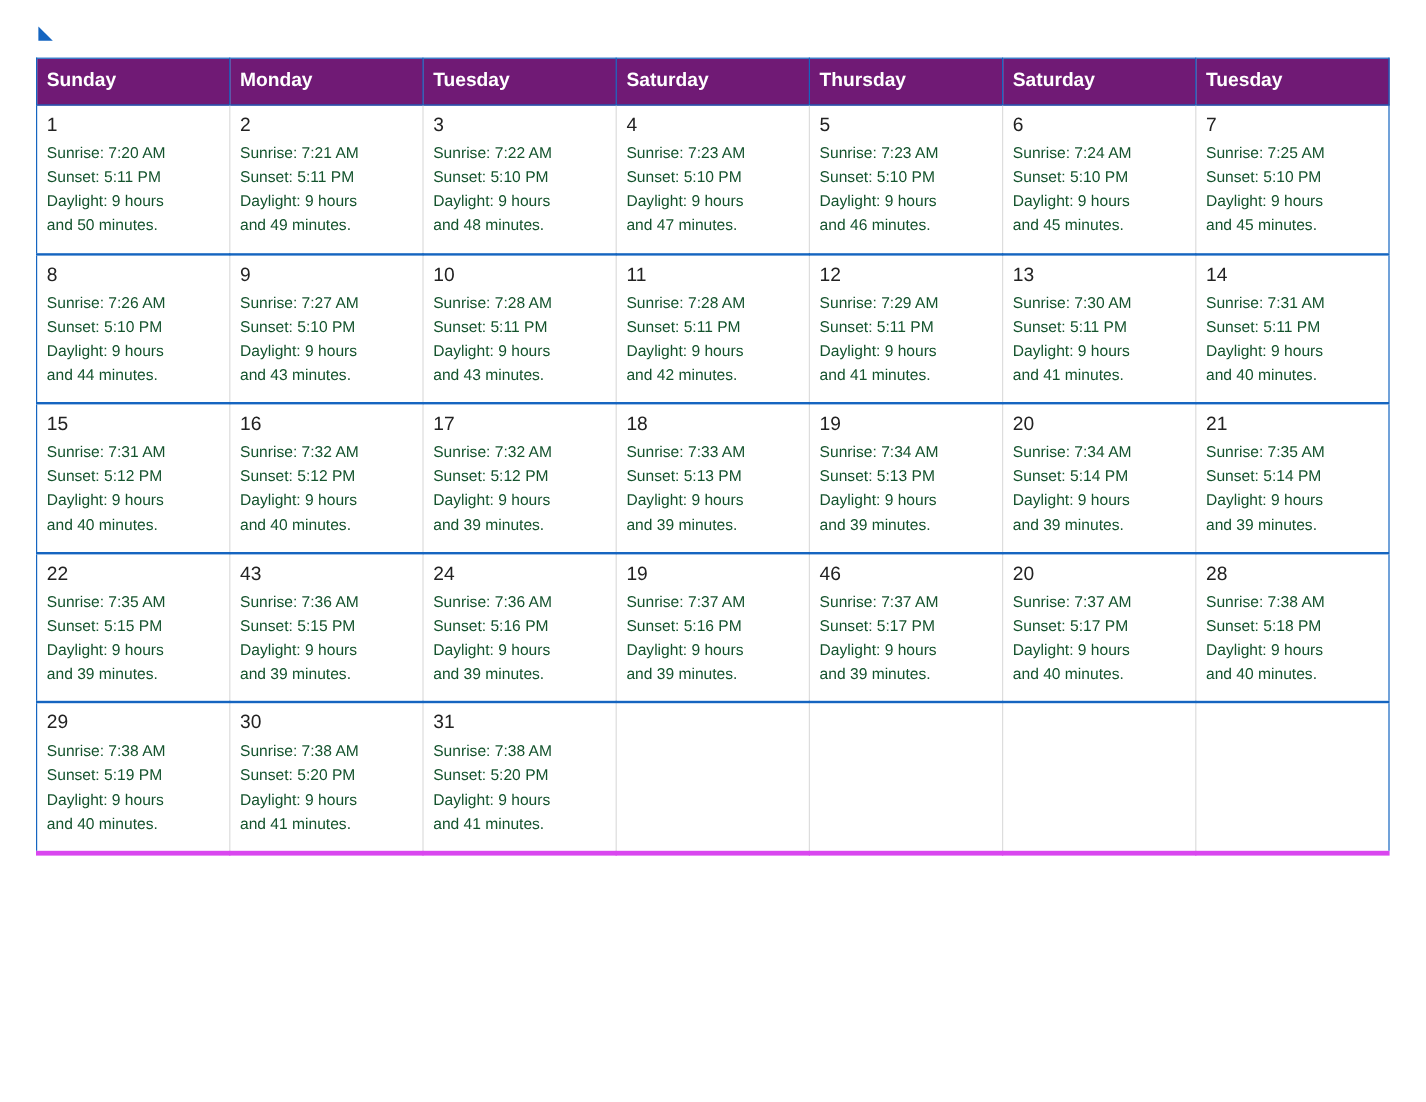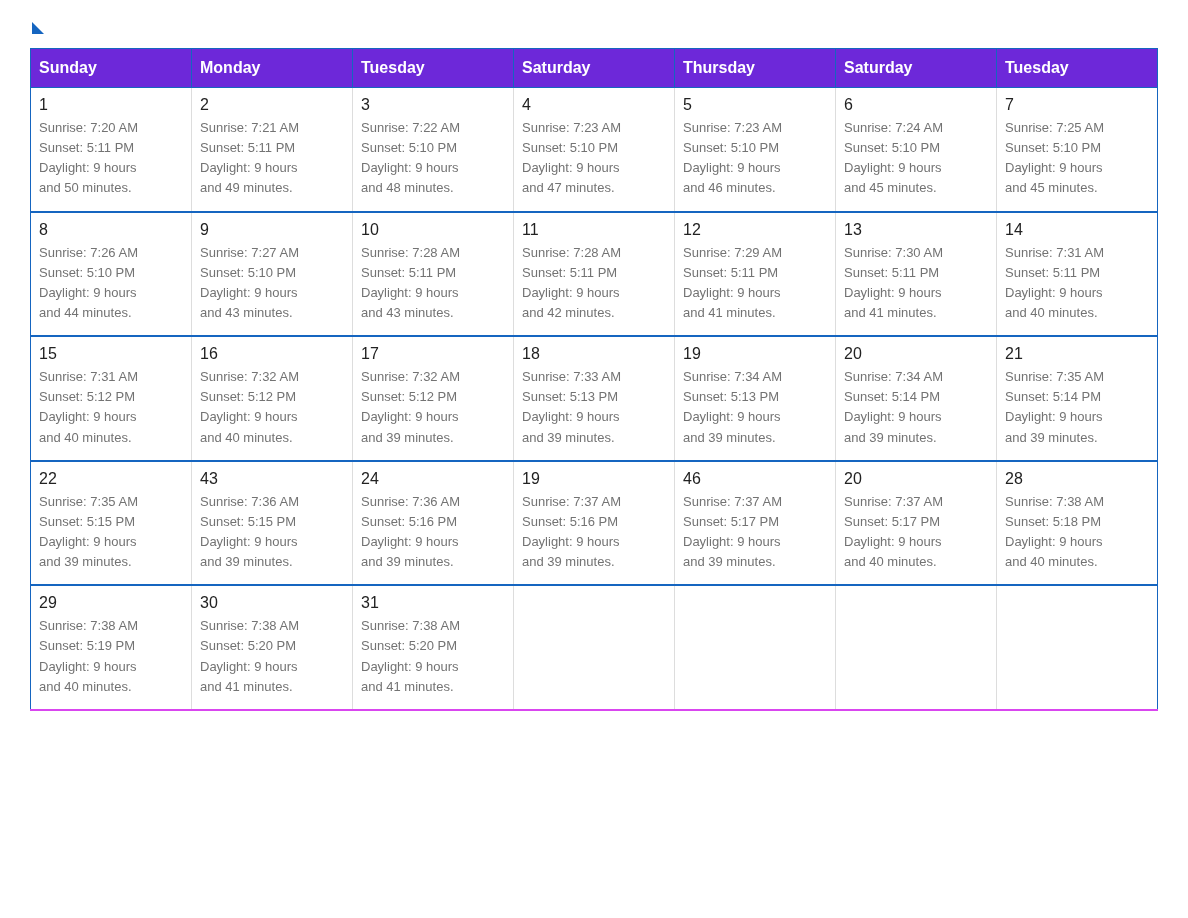--- a/index.html
+++ b/index.html
@@ -59,21 +59,21 @@
       font-size: 22px;
       color: #333;
       margin-top: 4px;
     }
     table {
       width: 100%;
       border-collapse: collapse;
       table-layout: fixed;
     }
     thead tr th {
-      background-color: #6d28d9;
+      background-color: #701a75;
       color: #fff;
       padding: 10px 8px;
       font-size: 16px;
       font-weight: bold;
       text-align: left;
       border: 1px solid #1565c0;
     }
     tbody tr {
       border-bottom: 2px solid #1565c0;
     }
@@ -92,24 +92,24 @@
     .day-number {
       font-size: 16px;
       font-weight: normal;
       color: #222;
       display: block;
       margin-bottom: 4px;
     }
     .day-info {
       font-size: 13px;
       line-height: 1.55;
-      color: #737373;
+      color: #14532d;
     }
     .empty-cell { background: #fff; }
-    tbody tr:last-child { border-bottom: 2px solid #d946ef; }
+    tbody tr:last-child { border-bottom: 4px solid #d946ef; }
   </style>
 </head>
 <body>
 
 <div class="header">
   <div class="logo">
     <div class="logo-block">
       <div class="logo-line1">
         <span class="logo-text-general"></span>
         <div class="logo-arrow"></div>

